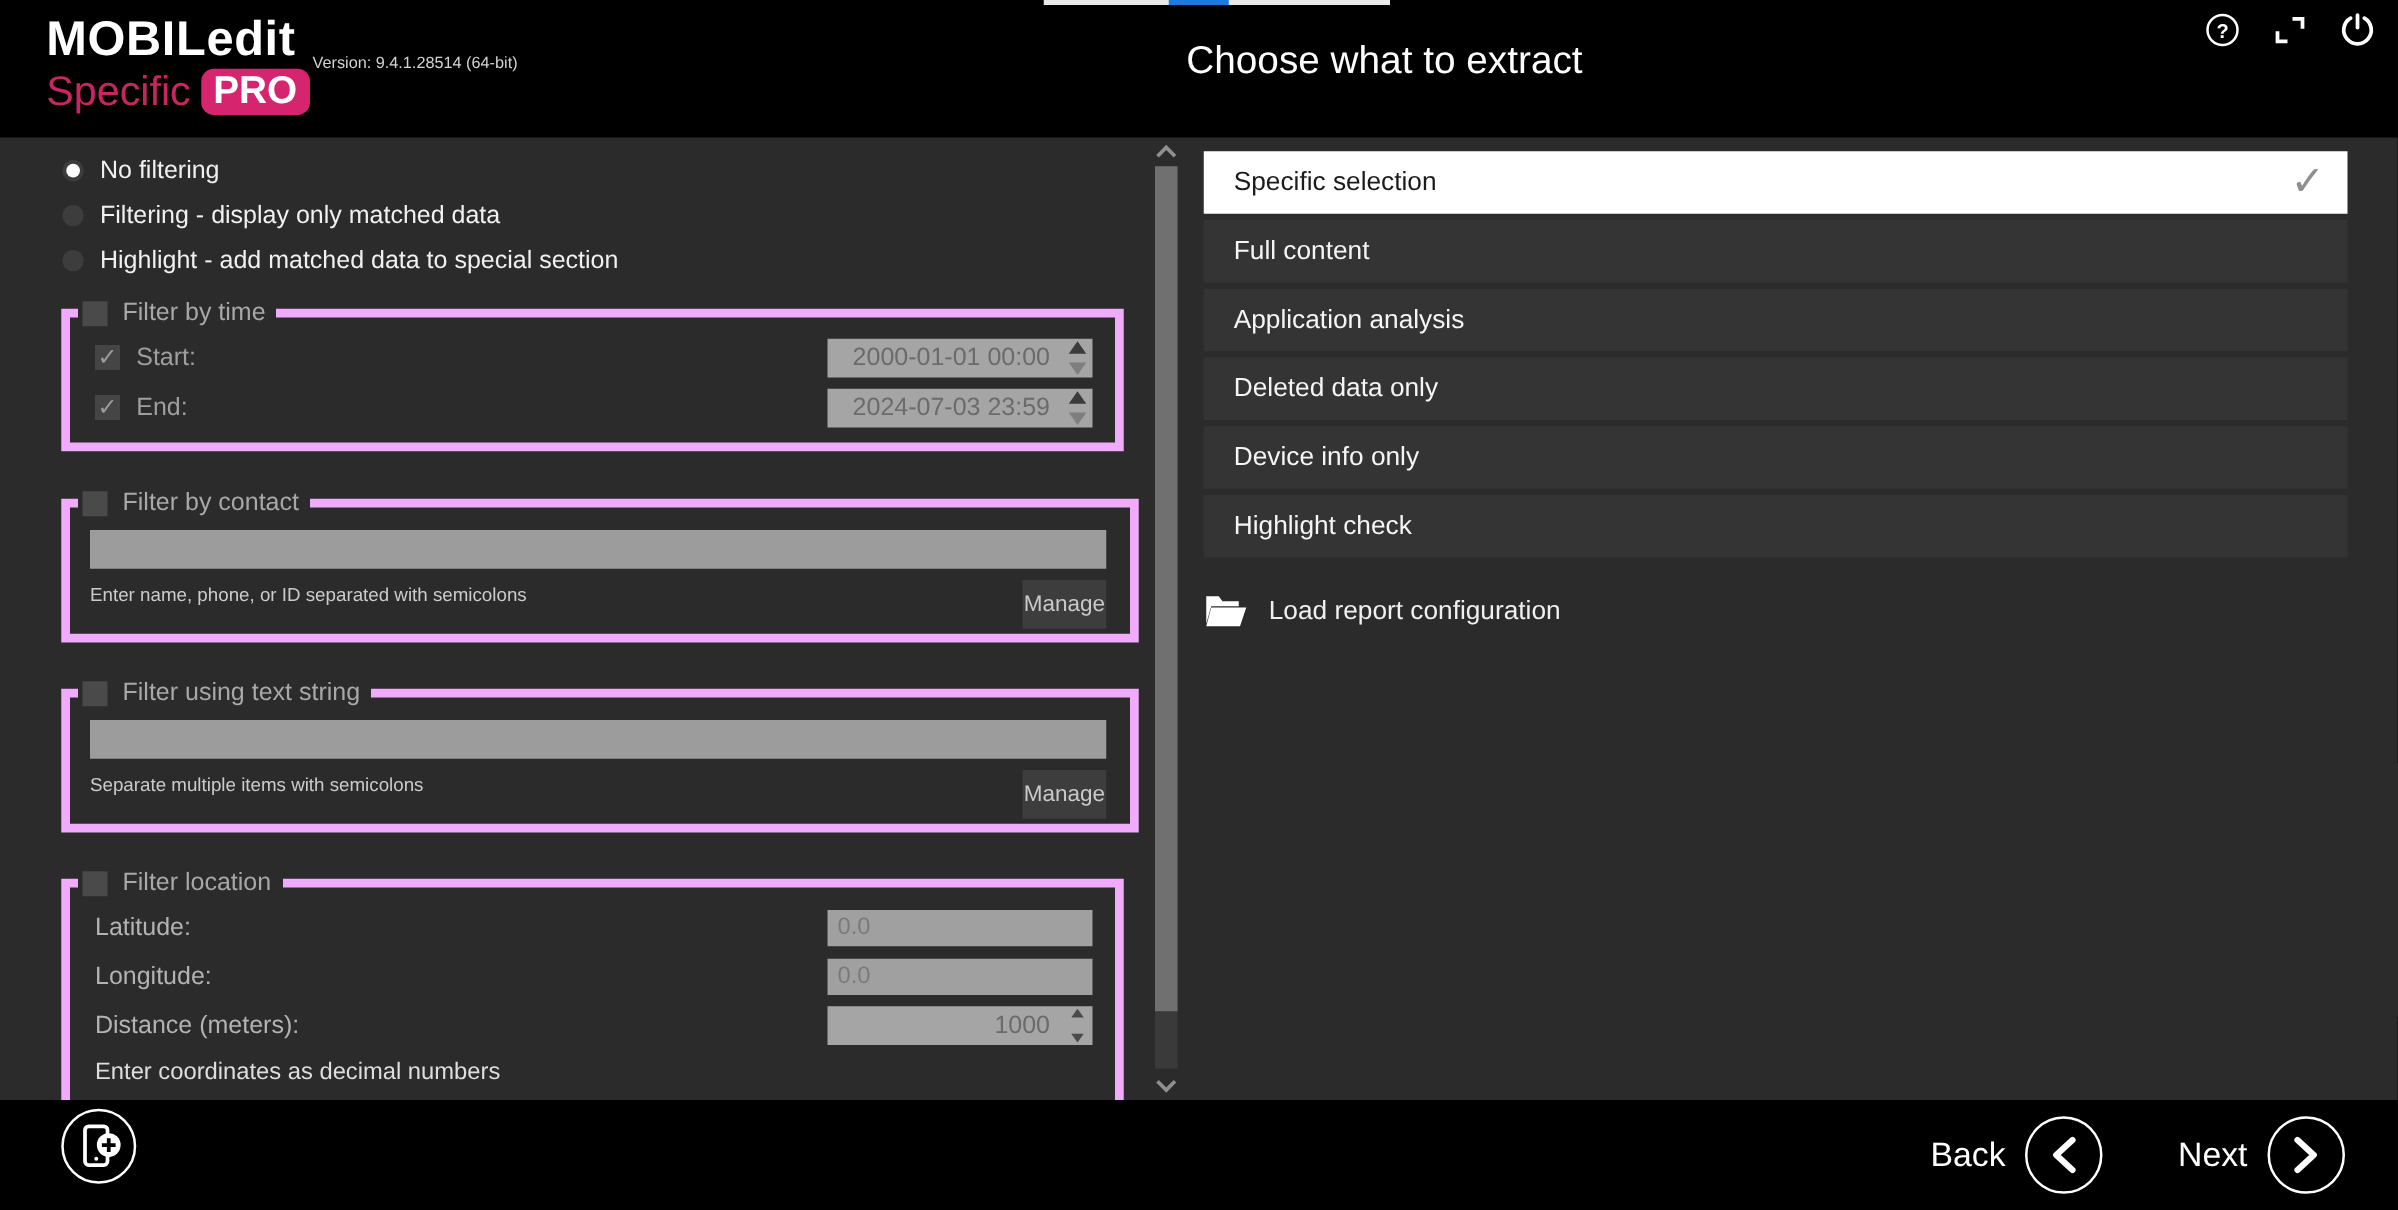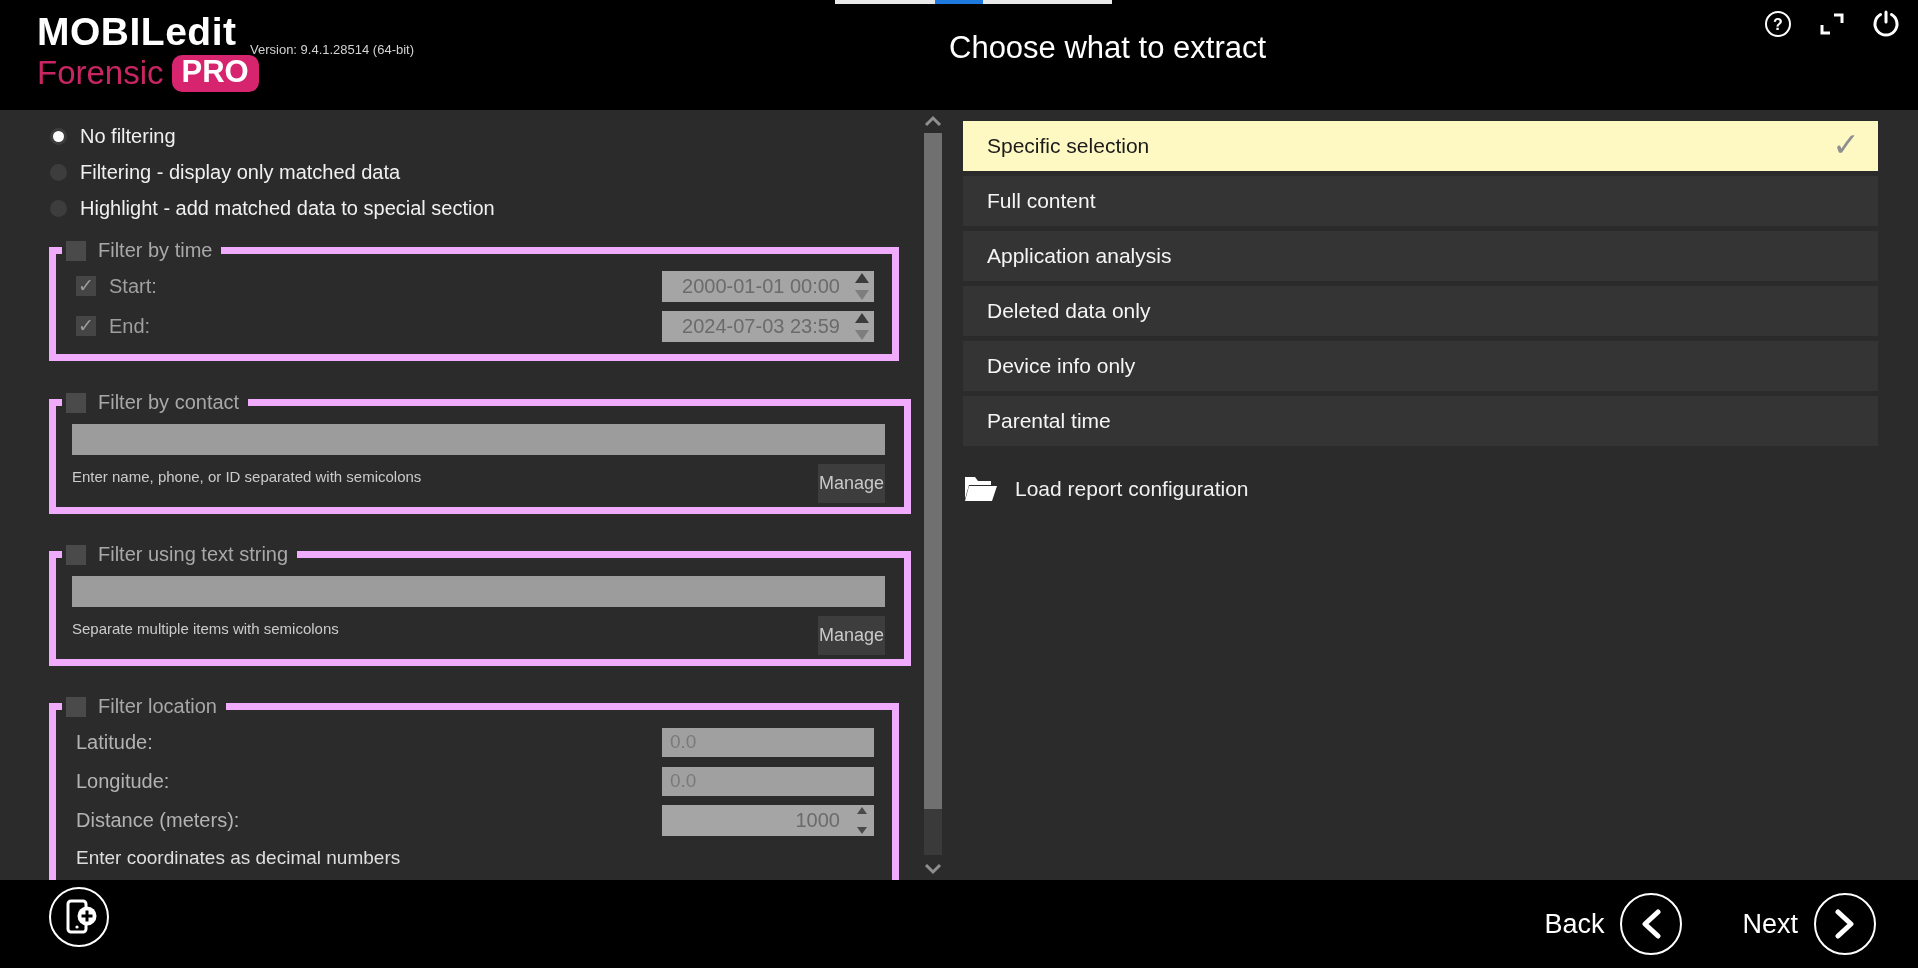--- a/index.html
+++ b/index.html
@@ -79,21 +79,21 @@
   .sb-btn { position:absolute; left:0; width:20px; height:16px; display:flex; align-items:center;
             justify-content:center; cursor:pointer; }
   .sb-up { top:0; } .sb-down { bottom:0; }
   .sb-track { position:absolute; left:1px; top:20px; width:18px; height:722px; background:#3a3a3a; }
   .sb-thumb { position:absolute; left:0; top:0; width:18px; height:676px; background:#707070; cursor:grab; }
 
   
   .options { position:absolute; left:963px; top:11px; width:915px; }
   .opt { height:50px; margin-bottom:5px; background:#343434; color:#f5f5f5; font-size:21px;
          display:flex; align-items:center; padding:0 24px; cursor:pointer; position:relative; }
-  .opt.selected { background:#fef9c3; color:#1b1b1b; }
+  .opt.selected { background:#ffffff; color:#1b1b1b; }
   .opt .check { position:absolute; right:18px; top:4px; color:#8f8f8f; font-size:33px; }
   .load-report { position:absolute; left:963px; top:365px; display:flex; align-items:center; gap:16px;
                  cursor:pointer; }
   .load-report span { color:#f0f0f0; font-size:21px; }
 
   
   .footer { position:absolute; left:0; top:880px; width:1918px; height:88px; background:#000; }
   .add-phone { position:absolute; left:48px; top:6px; width:62px; height:62px; cursor:pointer; }
   .nav { position:absolute; right:42px; top:0; height:88px; display:flex; align-items:center; gap:16px; }
   .nav-label { color:#fff; font-size:27px; font-weight:300; cursor:pointer; }
@@ -104,21 +104,21 @@
 </head>
 <body>
 
 <div class="header">
   <div class="topstrip">
     <div class="blue"></div>
   </div>
   <div class="logo">
     <div class="logo-line1">MOBILedit</div>
     <div class="logo-line2">
-      <span class="logo-forensic">Forensic</span>
+      <span class="logo-forensic">Specific</span>
       <span class="logo-badge">PRO</span>
     </div>
   </div>
   <div class="version">Version: 9.4.1.28514 (64-bit)</div>
   <div class="page-title">Choose what to extract</div>
   <div class="hdr-icons">
     <div class="hicon">
       <svg width="28" height="28" viewBox="0 0 28 28">
         <circle cx="14" cy="14" r="12" fill="none" stroke="#fff" stroke-width="2"></circle>
         <text x="14" y="20" text-anchor="middle" fill="#fff" font-size="16" font-family="Liberation Sans, sans-serif" font-weight="bold">?</text>
@@ -262,21 +262,21 @@
     <div class="opt">
       <span>Application analysis</span>
     </div>
     <div class="opt">
       <span>Deleted data only</span>
     </div>
     <div class="opt">
       <span>Device info only</span>
     </div>
     <div class="opt">
-      <span>Parental time</span>
+      <span>Highlight check</span>
     </div>
   </div>
 
   <div class="load-report">
     <svg width="36" height="28" viewBox="0 0 36 28">
       <path d="M2 2 h10 l3 4 h13 v4 h-22 l-4 14 z" fill="#fff"></path>
       <path d="M6 11 h28 l-5 15 h-27 z" fill="#fff"></path>
     </svg>
     <span>Load report configuration</span>
   </div>

